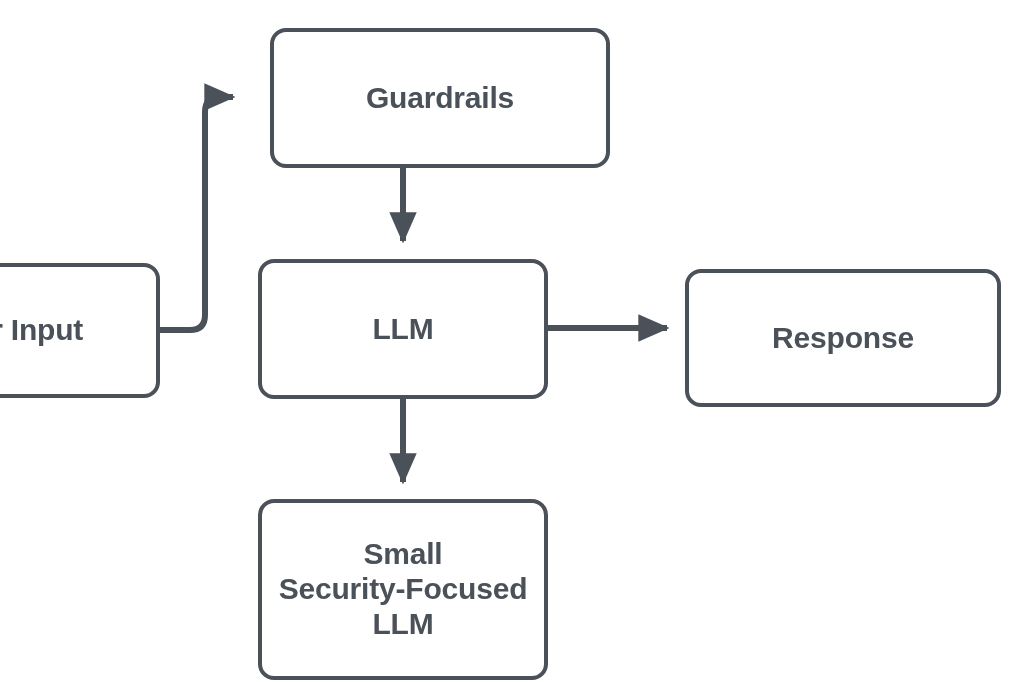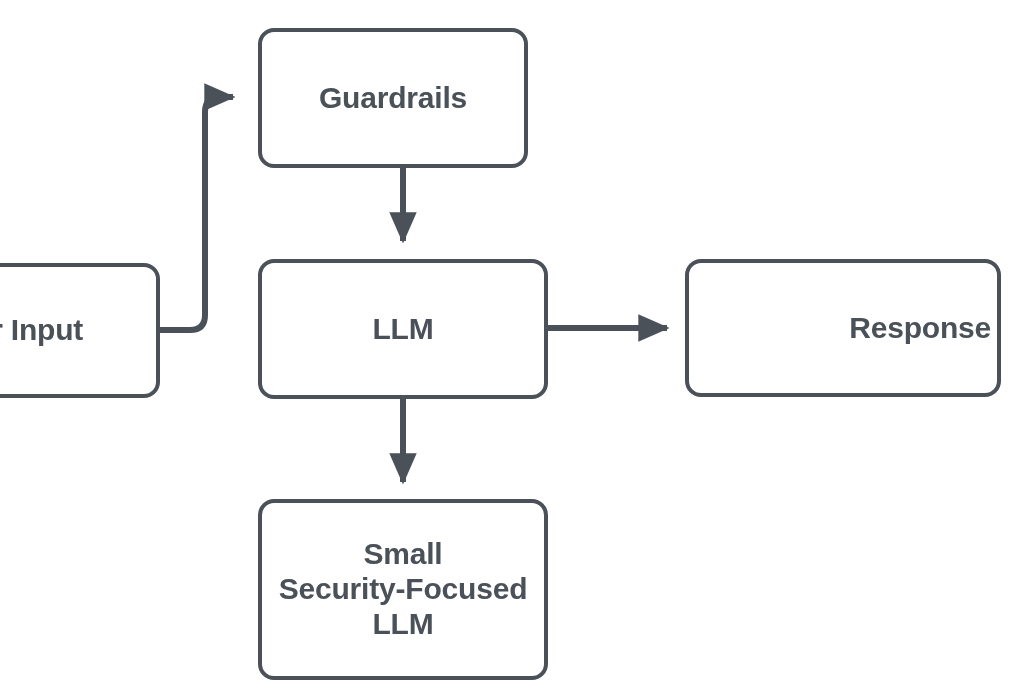--- a/index.html
+++ b/index.html
@@ -55,37 +55,36 @@
     width: 300px;
     height: 135px;
   }
   #node-user-input .node-label {
     
     width: 100%;
     text-align: center;
     transform: translateX(0px);
   }
   #node-guardrails {
-    left: 258px;
+    left: 270px;
     top: 28px;
-    width: 270px;
+    width: 340px;
     height: 140px;
   }
   #node-llm {
     left: 258px;
     top: 259px;
     width: 290px;
     height: 140px;
   }
   #node-response {
     left: 685px;
-    top: 259px;
+    top: 269px;
     width: 316px;
     height: 138px;
-    justify-content: flex-end;
   }
   #node-small-llm {
     left: 258px;
     top: 499px;
     width: 290px;
     height: 181px;
   }
 </style>
 </head>
 <body>

